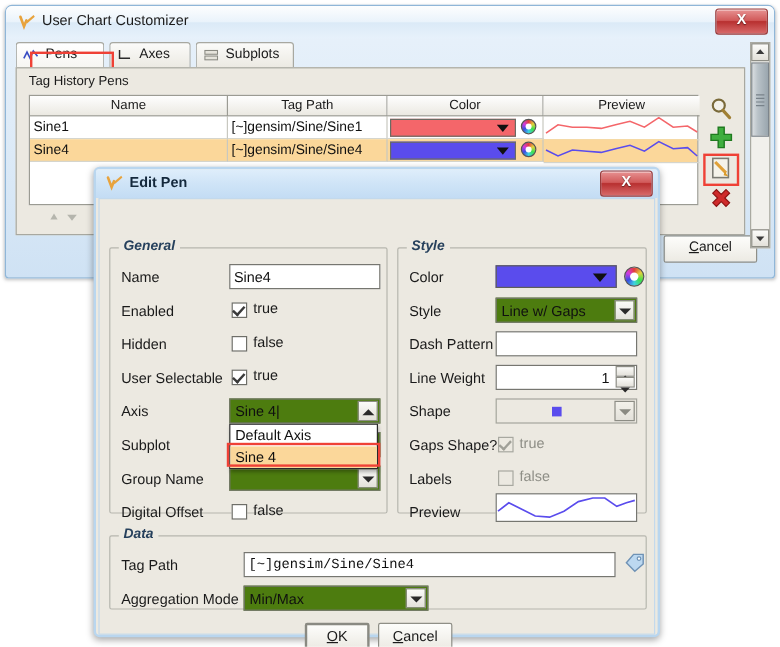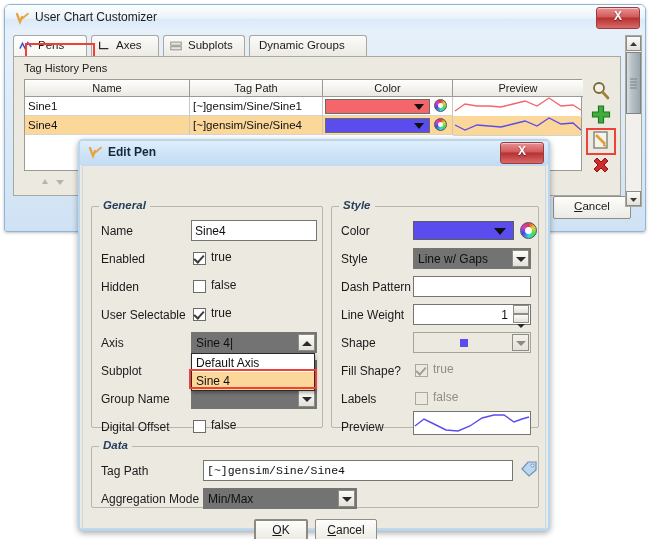--- a/index.html
+++ b/index.html
@@ -236,21 +236,21 @@
     background: #ffffff;
     border: 1px solid #767670;
     font-size: 12px; color: #101010;
     padding: 3px 0 0 3px;
     overflow: hidden; white-space: nowrap;
   }
   .tfield.mono { font-family: "Liberation Mono", monospace; font-size: 11.5px; }
   .combo {
     position: absolute; height: 21px;
     box-sizing: border-box;
-    background: #737373;
+    background: #4d7c0f;
     border: 1px solid #767670;
     font-size: 12px; color: #101010;
     padding: 3px 0 0 4px;
     overflow: hidden; white-space: nowrap;
   }
   .combo.disabled { background: #ece9e1; border-color: #a5a59d; color: #8a8a82; }
   .cbtn {
     position: absolute; right: 1px; top: 1px;
     width: 17px; height: 17px;
     background: linear-gradient(to bottom, #fbfbf9 0%, #e3e1da 100%);
@@ -390,23 +390,20 @@
         </svg>
         <span class="tlabel" style="left:24px;">Axes</span>
       </div>
       <div class="tab" style="left:150px; width:82px;">
         <svg class="tabicon" viewBox="0 0 16 12">
           <rect x="2" y="1.5" width="12" height="3.6" fill="#e6e4dc" stroke="#8a8a82"></rect>
           <rect x="2" y="6.8" width="12" height="3.6" fill="#e6e4dc" stroke="#8a8a82"></rect>
         </svg>
         <span class="tlabel" style="left:24px;">Subplots</span>
       </div>
-      <div class="tab" style="left:236px; width:118px;">
-        <span class="tlabel" style="left:9px;">Dynamic Groups</span>
-      </div>
     </div>
     <div class="redbox" style="left:20px; top:38px; width:70px; height:24px;"></div>
 
     <div class="panel">
       <div class="grouplbl">Tag History Pens</div>
 
       <div class="table">
         <div class="thead">
           <div class="th" style="left:0; width:165px;">Name</div>
           <div class="th" style="left:165px; width:133px;">Tag Path</div>
@@ -611,21 +608,21 @@
       </div>
 
       <div class="flabel" style="left:258px; top:170px;">Shape</div>
       <div class="combo disabled" style="left:330px; top:166px; width:118px;">
         <div style="position:absolute; left:46px; top:6px; width:8px; height:8px; background:#5a4ced;"></div>
         <div class="cbtn" style="background:linear-gradient(to bottom,#f3f1ea 0%,#e3e1da 100%);">
             <div class="dn" style="border-top-color:#8a8a82;"></div>
           </div>
       </div>
 
-      <div class="flabel" style="left:258px; top:198px;">Fill Shape?</div>
+      <div class="flabel" style="left:258px; top:198px;">Gaps Shape?</div>
       <div class="cbox dis on" style="left:332px; top:198px;"></div>
       <div class="cbtext dis" style="left:350px; top:196px;">true</div>
 
       <div class="flabel" style="left:258px; top:226px;">Labels</div>
       <div class="cbox dis" style="left:332px; top:226px;"></div>
       <div class="cbtext dis" style="left:350px; top:224px;">false</div>
 
       <div class="flabel" style="left:258px; top:254px;">Preview</div>
       <div class="previewbox" style="left:330px; top:245px; width:118px; height:24px;">
         <svg width="116" height="22" viewBox="0 0 116 22">

